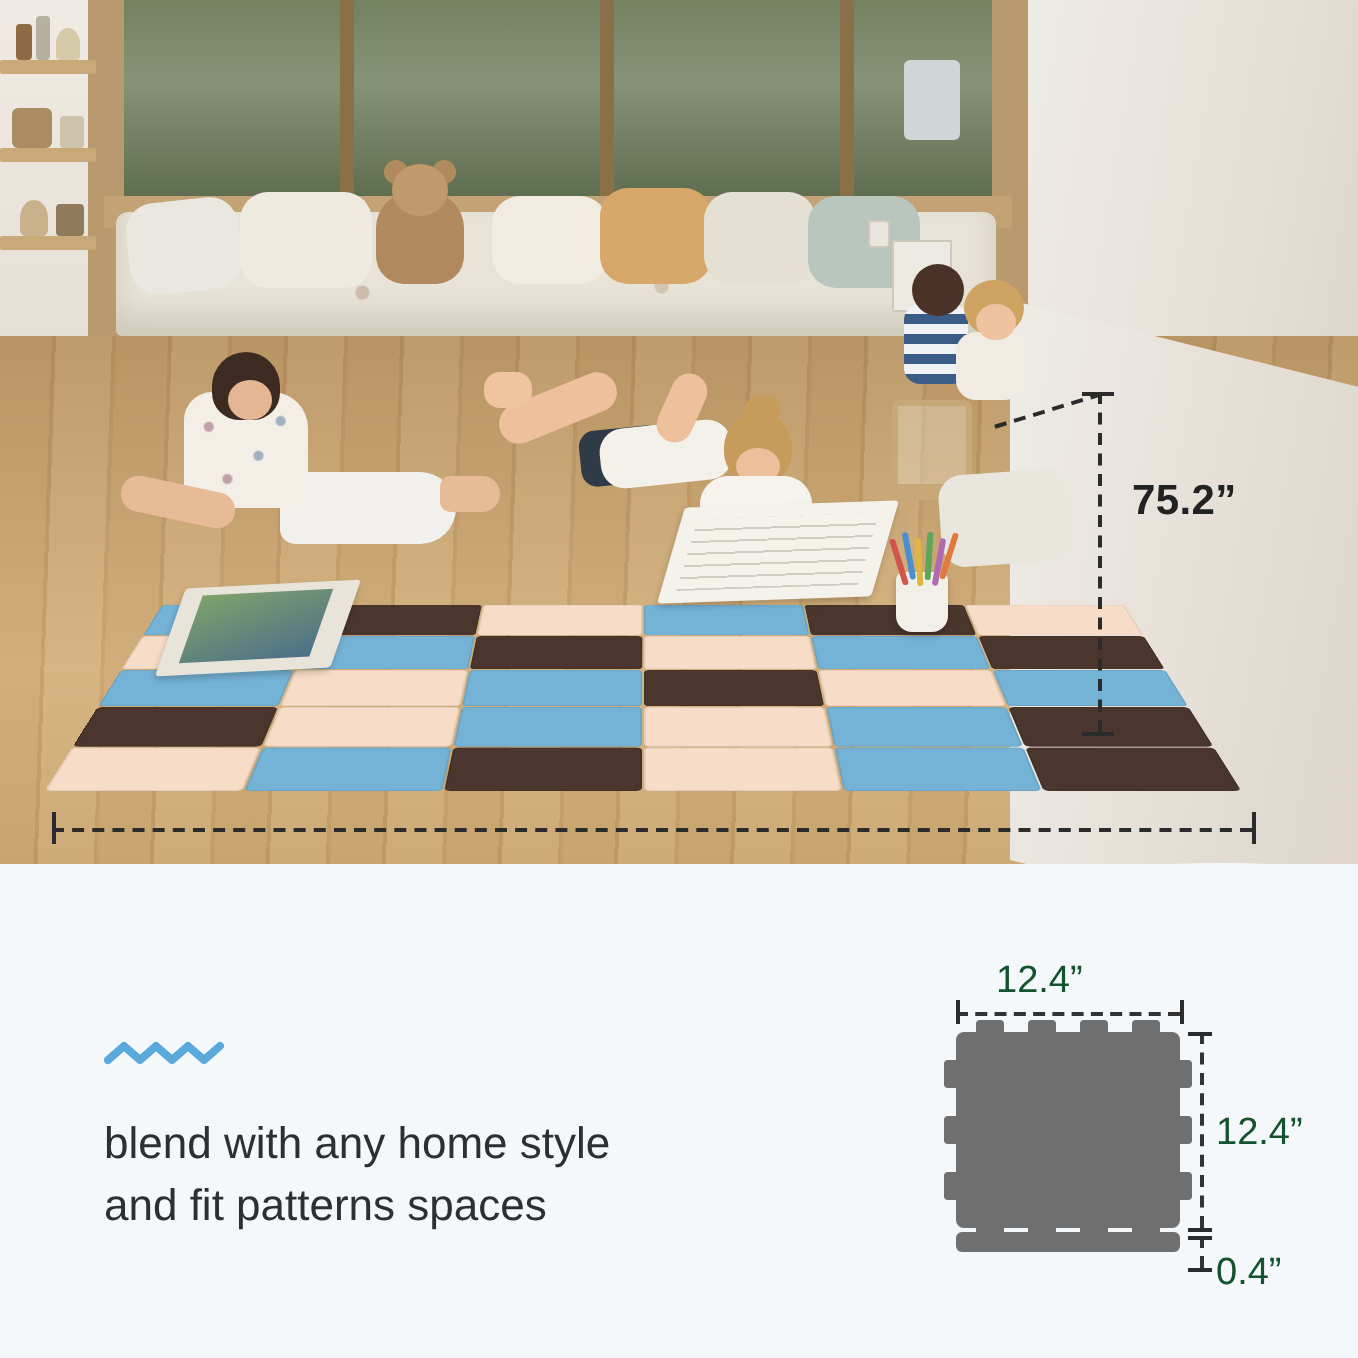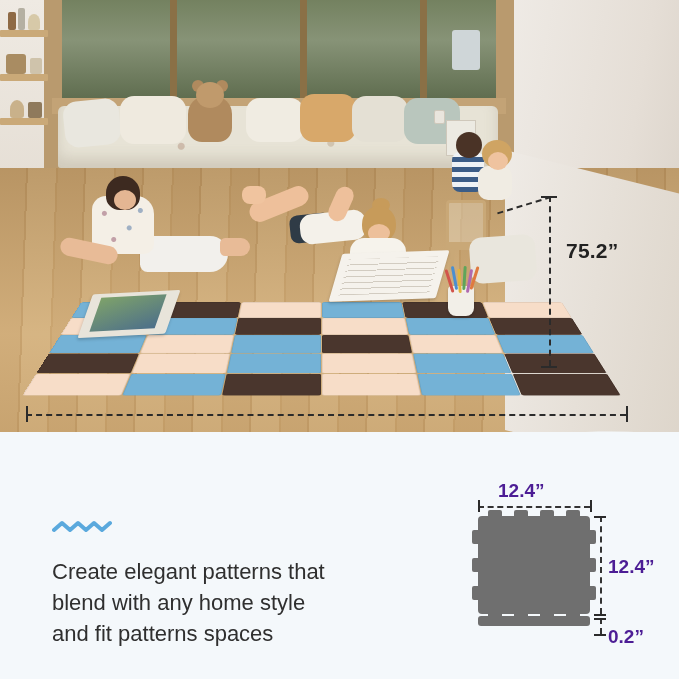--- a/index.html
+++ b/index.html
@@ -228,21 +228,21 @@
     position:absolute; left:0; top:0; width:112px; height:98px;
     background:#6f6f6f; border-radius:4px;
   }
   .dt-notch { position:absolute; background:#6f6f6f; border-radius:2px; }
   .diagram-edge {
     position:absolute; left:0; top:100px; width:112px; height:10px;
     background:#6f6f6f; border-radius:3px;
   }
   .diag-dash-v { position:absolute; width:0; border-left:2px dashed #333; }
   .diag-dash-h { position:absolute; height:0; border-top:2px dashed #333; }
-  .diag-label { position:absolute; font-size:19px; font-weight:700; color:#4c1d95; }
+  .diag-label { position:absolute; font-size:19px; font-weight:400; color:#14532d; }
 </style>
 </head>
 <body>
 
 <div class="stage">
 
   <div class="photo">
     <div class="wall-right"></div>
     <div class="wall-left"></div>
 
@@ -386,21 +386,20 @@
   <svg class="wave-mask" viewBox="0 0 679 70" preserveAspectRatio="none">
     <path d="M0,70 L0,34 C110,6 230,56 350,40 C470,24 580,2 679,16 L679,70 Z" fill="#f4f8fb"></path>
   </svg>
   <div class="bottom"></div>
 
   <svg class="squiggle" viewBox="0 0 62 16">
     <path d="M2,11 L10,4 L18,11 L26,4 L34,11 L42,4 L50,11 L58,4" fill="none" stroke="#5aa9dd" stroke-width="4" stroke-linecap="round" stroke-linejoin="round"></path>
   </svg>
 
   <div class="bottom-text">
-    <div>Create elegant patterns that</div>
     <div>blend with any home style</div>
     <div>and fit patterns spaces</div>
   </div>
 
   <div class="diagram">
     <div class="diagram-tile" id="diagram-tile">
         <div class="dt-notch" style="left: 10px; top: -6px; width: 14px; height: 8px;"></div>
         <div class="dt-notch" style="left: 36px; top: -6px; width: 14px; height: 8px;"></div>
         <div class="dt-notch" style="left: 62px; top: -6px; width: 14px; height: 8px;"></div>
         <div class="dt-notch" style="left: 88px; top: -6px; width: 14px; height: 8px;"></div>
@@ -424,15 +423,15 @@
   <div class="diag-label" style="left:498px; top:480px;">12.4”</div>
 
   <div class="diag-dash-v" style="left:600px; top:516px; height:98px;"></div>
   <div class="tick-h" style="left:594px; top:516px; width:12px;"></div>
   <div class="tick-h" style="left:594px; top:614px; width:12px;"></div>
   <div class="diag-label" style="left:608px; top:556px;">12.4”</div>
 
   <div class="diag-dash-v" style="left:600px; top:618px; height:16px;"></div>
   <div class="tick-h" style="left:594px; top:618px; width:12px;"></div>
   <div class="tick-h" style="left:594px; top:634px; width:12px;"></div>
-  <div class="diag-label" style="left:608px; top:626px;">0.2”</div>
+  <div class="diag-label" style="left:608px; top:626px;">0.4”</div>
 
 </div>
 
 </body></html>

